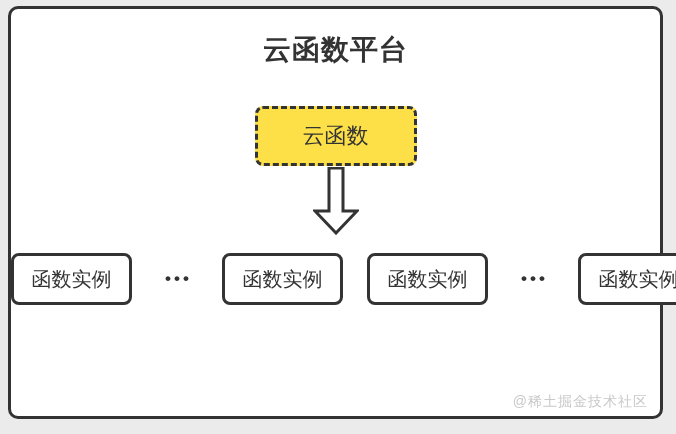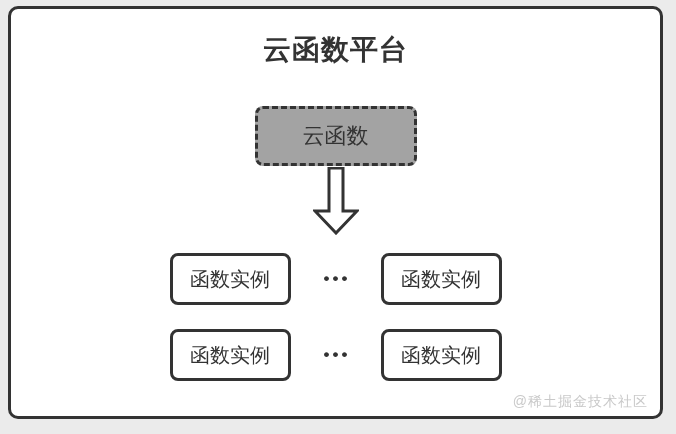--- a/index.html
+++ b/index.html
@@ -36,43 +36,43 @@
   .source-box {
     position: absolute;
     top: 97px;
     left: 50%;
     transform: translateX(-50%);
     width: 162px;
     height: 60px;
     border: 3px dashed #333333;
     border-radius: 8px;
     box-sizing: border-box;
-    background: #a3a3a3;
+    background: #fde047;
     display: flex;
     align-items: center;
     justify-content: center;
     font-size: 22px;
     color: #333333;
   }
   .down-arrow {
     position: absolute;
     top: 158px;
     left: 50%;
     transform: translateX(-50%);
     width: 46px;
     height: 68px;
   }
   .rows {
     position: absolute;
     top: 244px;
     left: 0;
     width: 100%;
     display: flex;
-    flex-direction: column;
-    align-items: center;
+    flex-direction: row;
+    align-items: flex-end;
     gap: 24px;
   }
   .row {
     display: flex;
     align-items: center;
   }
   .instance-box {
     width: 121px;
     height: 52px;
     border: 3px solid #333333;

